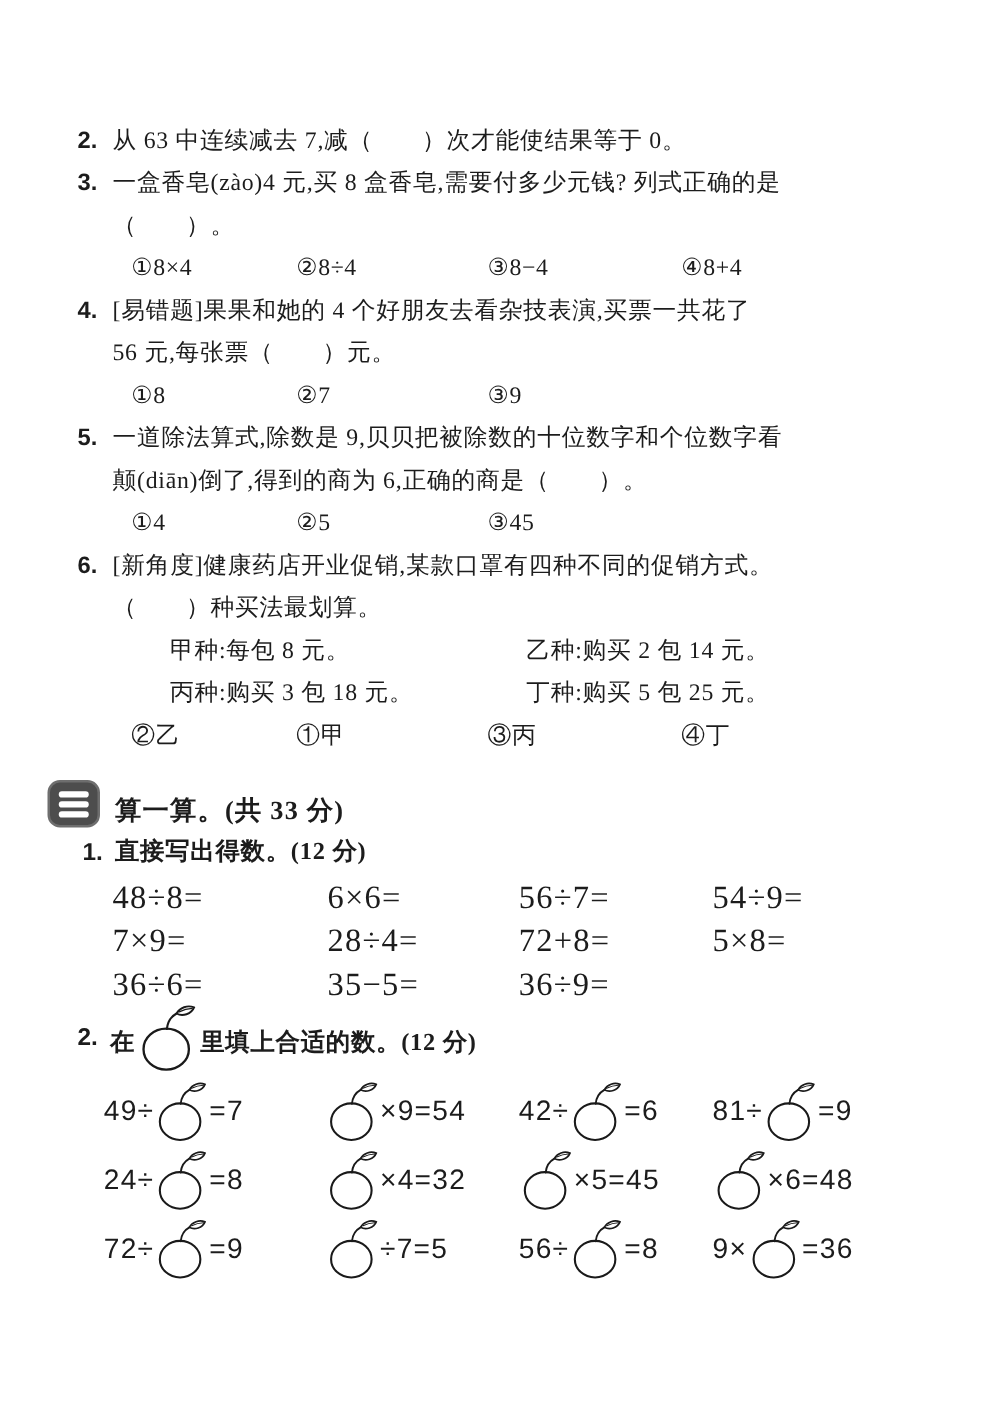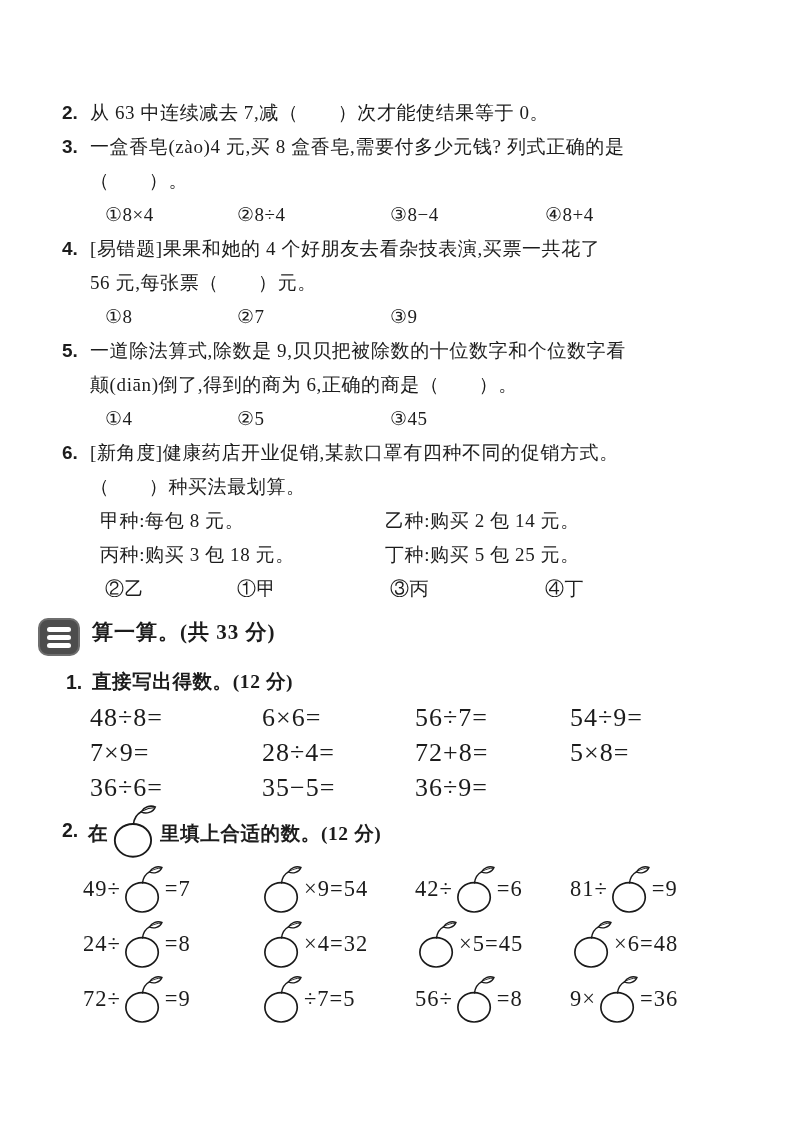--- a/index.html
+++ b/index.html
@@ -14,24 +14,24 @@
   .q-block { padding-left:62px; }
   .q-line  { display:flex; height:34px; line-height:34px; font-size:19px; }
   .q-num   { width:28px; flex:none; font-family:"Liberation Sans","DejaVu Sans",sans-serif;
              font-weight:700; font-size:19px; }
   .q-text  { letter-spacing:0.6px; white-space:nowrap; }
   .opt-row { display:grid; grid-template-columns:132px 153px 155px 1fr;
              margin-left:43px; height:34px; line-height:34px; font-size:19px; }
   .opt     { letter-spacing:0.5px; }
   .detail-row { display:grid; grid-template-columns:285px 1fr; margin-left:38px;
              height:34px; line-height:34px; font-size:19px; }
-  .detail-cell { letter-spacing:0.6px; white-space:nowrap; }
+  .detail-cell { letter-spacing:0.6px; white-space:nowrap;margin-left:36px; }
 
   
-  .sec-header { display:flex; align-items:flex-start; margin:12px 0 2px 38px; height:44px; }
+  .sec-header { display:flex; align-items:flex-end; margin:12px 0 2px 38px; height:44px; }
   .sec-icon { width:42px; height:38px; background:#4d4d4d; border:2px solid #6e6e6e;
               border-radius:10px; display:flex; flex-direction:column; justify-content:center;
               align-items:center; gap:3px; margin-right:12px; flex:none; }
   .sec-icon i { display:block; width:24px; height:5px; background:#ffffff; border-radius:2.5px; }
   .sec-title { font-size:21px; font-weight:700; letter-spacing:1px; white-space:nowrap; }
 
   
   .sub-head { display:flex; padding-left:66px; height:36px; line-height:36px;
               font-size:19.5px; font-weight:700; }
   .sub-num  { width:26px; flex:none; font-family:"Liberation Sans","DejaVu Sans",sans-serif;
@@ -42,21 +42,21 @@
   .eq-cell { height:35px; line-height:35px; font-size:26px;
              font-family:Liberation Serif, serif; letter-spacing:1px; }
 
   .calc2-head { display:flex; align-items:center; padding-left:62px; height:56px;
               font-size:19.5px; font-weight:700; }
   .calc2-head .sub-num { align-self:flex-start; line-height:50px; }
   .calc2-head .htxt { letter-spacing:0.6px; white-space:nowrap; }
 
   .apple-grid { display:grid; grid-template-columns:177px 155px 155px 1fr; margin-left:83px; }
   .apple-cell { display:flex; align-items:center; height:55px; font-size:22.5px;
-              font-family:Liberation Serif, serif; letter-spacing:1px; }
+              font-family:Liberation Sans, sans-serif; letter-spacing:1px; }
   svg.apple   { width:44px; height:50px; flex:none; }
   svg.apple-lg{ width:50px; height:56px; flex:none; margin:0 1px; }
 </style>
 </head>
 <body>
 
 <div class="content">
 
   <div id="questions">
       <div class="q-block">

